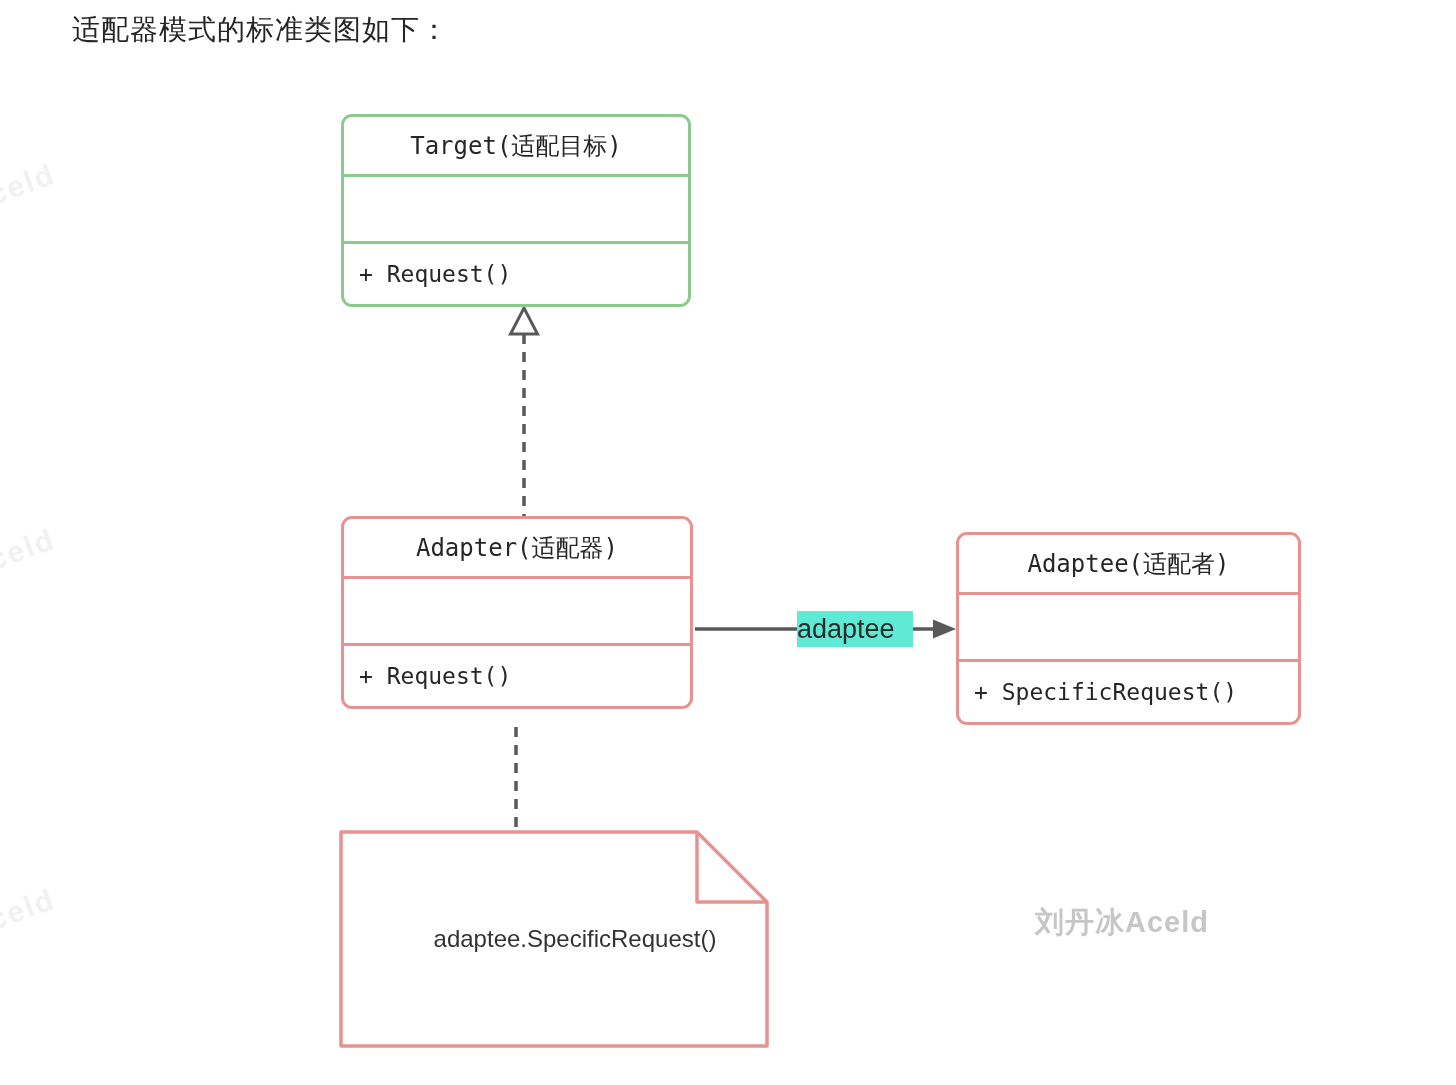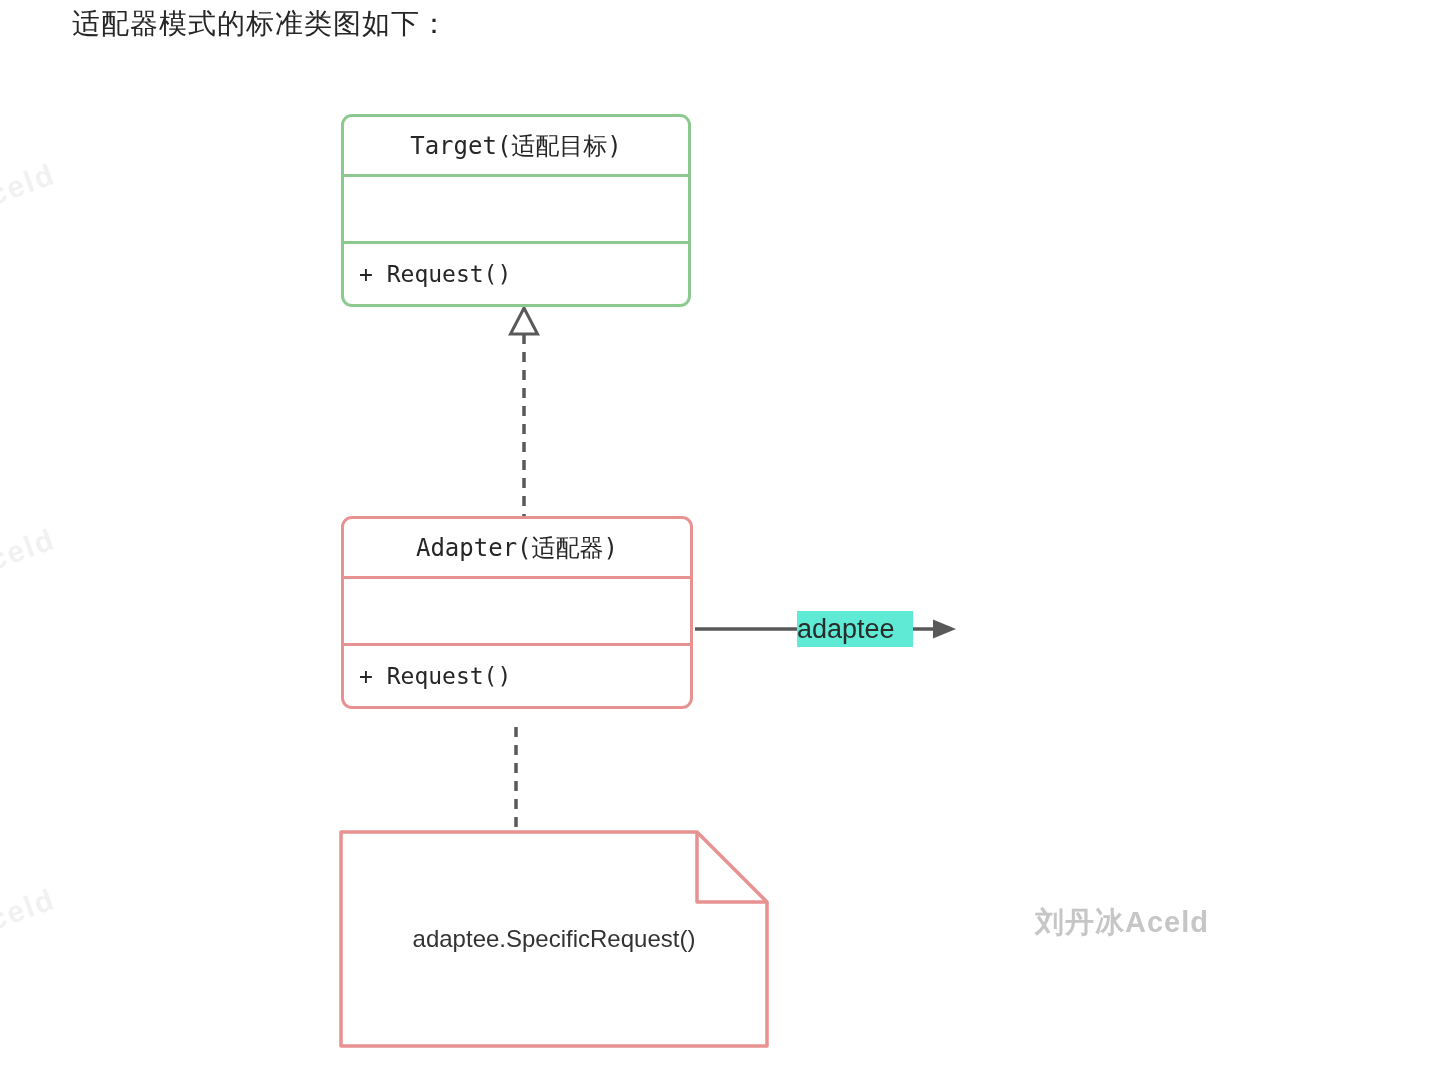--- a/index.html
+++ b/index.html
@@ -2,21 +2,21 @@
 <html><head>
 <meta charset="utf-8">
 <style>
   html,body { margin:0; padding:0; background:#ffffff; }
   .canvas {
     position:relative; width:1456px; height:1085px;
     background:#ffffff; overflow:hidden;
     font-family:"Liberation Sans", sans-serif;
   }
   .page-title {
-    position:absolute; left:72px; top:4px;
+    position:absolute; left:72px; top:10px;
     font-size:28px; line-height:40px; color:#262626; letter-spacing:1px;
   }
   .connector-layer { position:absolute; left:0; top:0; }
   .uml-class {
     position:absolute; background:#ffffff; border-radius:11px;
     display:flex; flex-direction:column; box-sizing:border-box;
   }
   .uml-class.green { border:3.5px solid #8CC98F; }
   .uml-class.pink  { border:3.5px solid #E89191; }
   .uml-title {
@@ -39,21 +39,21 @@
   #class-adapter { left:341px; top:516px; width:352px; height:193px; }
   #class-adaptee { left:956px; top:532px; width:345px; height:193px; }
   .edge-label {
     position:absolute; left:797px; top:611px; width:116px;
     font-size:27px; color:#2b2b2b;
     background:#5eead4; line-height:36px;
   }
   .note-text {
     position:absolute; left:341px; top:832px; width:426px; height:214px;
     display:flex; align-items:center; justify-content:center;
-    font-size:24px; color:#333333;
+    font-size:24px; color:#333333;padding-left:21px;
   }
   .wm-diag {
     position:absolute; left:-128px;
     font-size:30px; font-weight:bold; color:#F1F1F1; letter-spacing:2px;
     transform:rotate(-20deg); white-space:nowrap; user-select:none;
   }
   #wm-diag-1 { top:185px; }
   #wm-diag-2 { top:550px; }
   #wm-diag-3 { top:910px; }
   .wm-corner {
@@ -93,18 +93,23 @@
     <div class="uml-fields"></div>
     <div class="uml-methods">+ Request()</div>
   </div>
 
   <div class="uml-class pink" id="class-adapter">
     <div class="uml-title">Adapter(适配器)</div>
     <div class="uml-fields"></div>
     <div class="uml-methods">+ Request()</div>
   </div>
 
+  <div class="uml-class pink" id="class-adaptee">
+    <div class="uml-title">Adaptee(适配者)</div>
+    <div class="uml-fields"></div>
+    <div class="uml-methods">+ SpecificRequest()</div>
+  </div>
 
   <div class="edge-label">adaptee</div>
 
   <div class="note-text">adaptee.SpecificRequest()</div>
 
 </div>
 
 </body></html>

